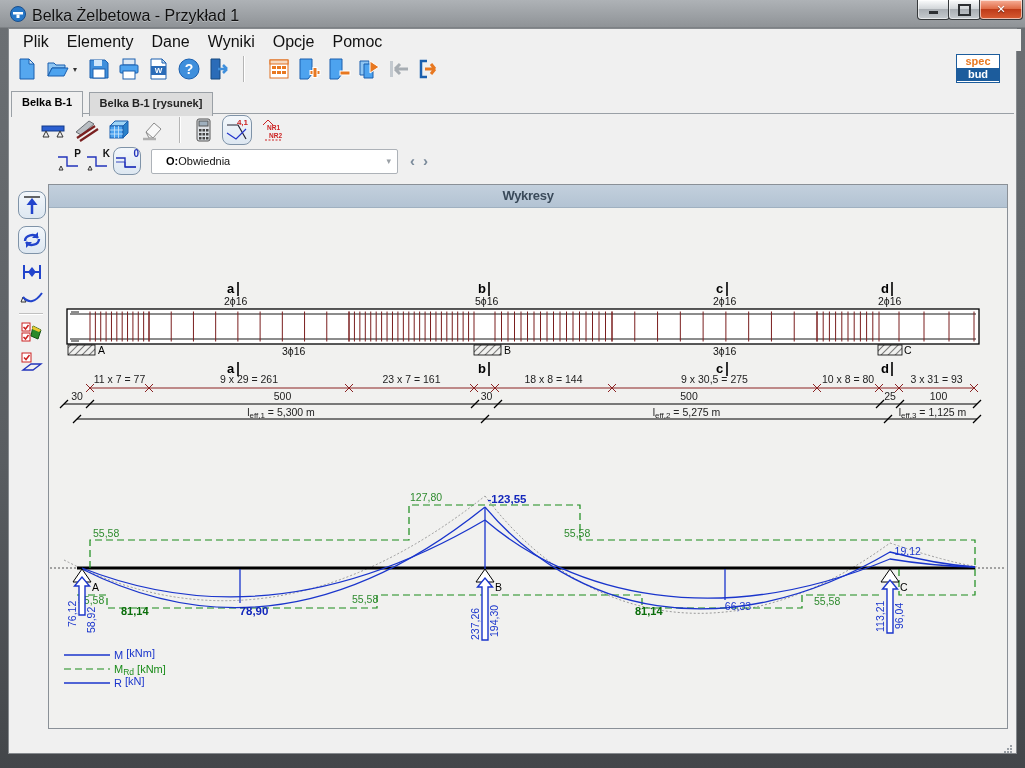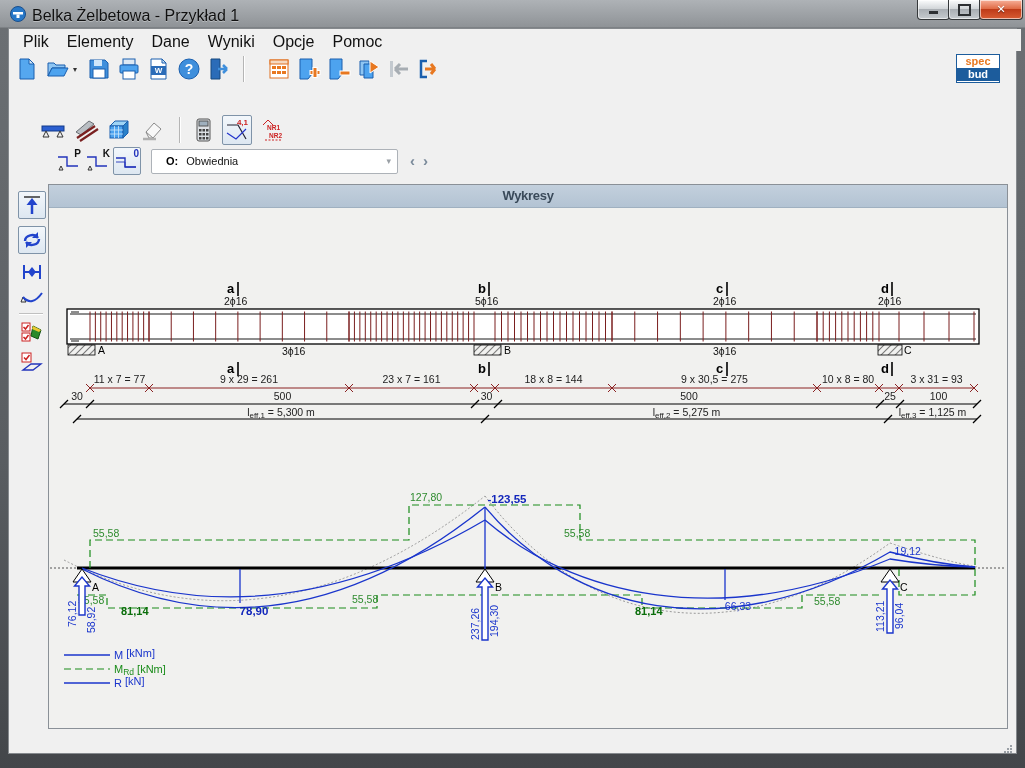--- a/index.html
+++ b/index.html
@@ -35,25 +35,25 @@
   .tabbar{position:absolute;left:2px;top:61px;right:2px;height:23px;border-bottom:1px solid #9aa0a6;}
   .tab{display:inline-block;font-size:11px;font-weight:bold;padding:4px 10px 0 10px;height:19px;
     border:1px solid #9aa0a6;border-bottom:none;margin-right:1px;vertical-align:bottom;}
   .tab.active{background:#f0f0f0;position:relative;top:1px;height:21px;}
   .tab.inactive{background:#dcdcdc;color:#222;}
   
   .toolbar2{position:absolute;left:0;top:85px;width:100%;height:32px;display:flex;align-items:center;padding-left:30px;}
   .toolbar2 .tbi{margin-right:6px;}
   .toolbar3{position:absolute;left:0;top:117px;width:100%;height:30px;display:flex;align-items:center;padding-left:46px;}
   .toolbar3 .tbi{margin-right:2px;}
-  .pressed{border:1px solid #7f93a8;border-radius:2px;background:linear-gradient(#f3f7fb,#dde7f1);box-sizing:border-box;}
+  .pressed{border:1px solid #7f93a8;border-radius:8px;background:linear-gradient(#f3f7fb,#dde7f1);box-sizing:border-box;}
   .combo{width:245px;height:23px;background:#fff;border:1px solid #adb2b8;border-radius:2px;margin-left:8px;
     display:flex;align-items:center;font-size:11px;position:relative;}
   .combo-label{font-weight:bold;margin-left:14px;}
-  .combo-value{margin-left:8px;color:#111;}
+  .combo-value{margin-left:0;color:#111;}
   .combo-caret{position:absolute;right:6px;color:#9aa0a6;font-size:9px;}
   .nav-chevron{color:#7a8a9a;font-size:15px;font-weight:bold;padding:0 4px;margin-top:-2px;}
   
   .leftbar{position:absolute;left:0;top:147px;width:38px;bottom:0;}
   .lbtn{position:absolute;left:9px;width:28px;height:28px;display:flex;align-items:center;justify-content:center;}
   .lb-sep{position:absolute;left:10px;width:24px;height:1px;background:#c0c0c0;border-bottom:1px solid #fff;}
   
   .panel{position:absolute;left:39px;top:155px;width:960px;height:545px;border:1px solid #8a9097;background:#f1f1ef;box-sizing:border-box;}
   .panel-header{height:22px;background:linear-gradient(#c3d0dd,#b3c3d3);border-bottom:1px solid #9fb0c0;
     text-align:center;font-size:13px;font-weight:bold;color:#3a4a5a;line-height:21px;letter-spacing:-0.3px;}
@@ -212,20 +212,24 @@
             <path d="M8 12h10m0 0l-4-5m4 5l-4 5" stroke="#e87820" stroke-width="3" fill="none"></path>
           </svg>
       </span>
     </div>
 
     <div class="logo">
       <span class="t">spec</span>
       <span class="b">bud</span>
     </div>
 
+    <div class="tabbar">
+      <span class="tab active">Belka B-1</span>
+      <span class="tab inactive">Belka B-1 [rysunek]</span>
+    </div>
 
     <div class="toolbar2">
       <span class="tbi">
         <svg width="26" height="26" viewBox="0 0 26 26">
             <rect x="2" y="9" width="22" height="5" fill="#2b5fd0" stroke="#123a8a"></rect>
             <path d="M6 14l-3 6h6zM20 14l-3 6h6z" fill="#f0f0f0" stroke="#333"></path>
           </svg>
       </span>
       <span class="tbi">
         <svg width="26" height="26" viewBox="0 0 26 26">

